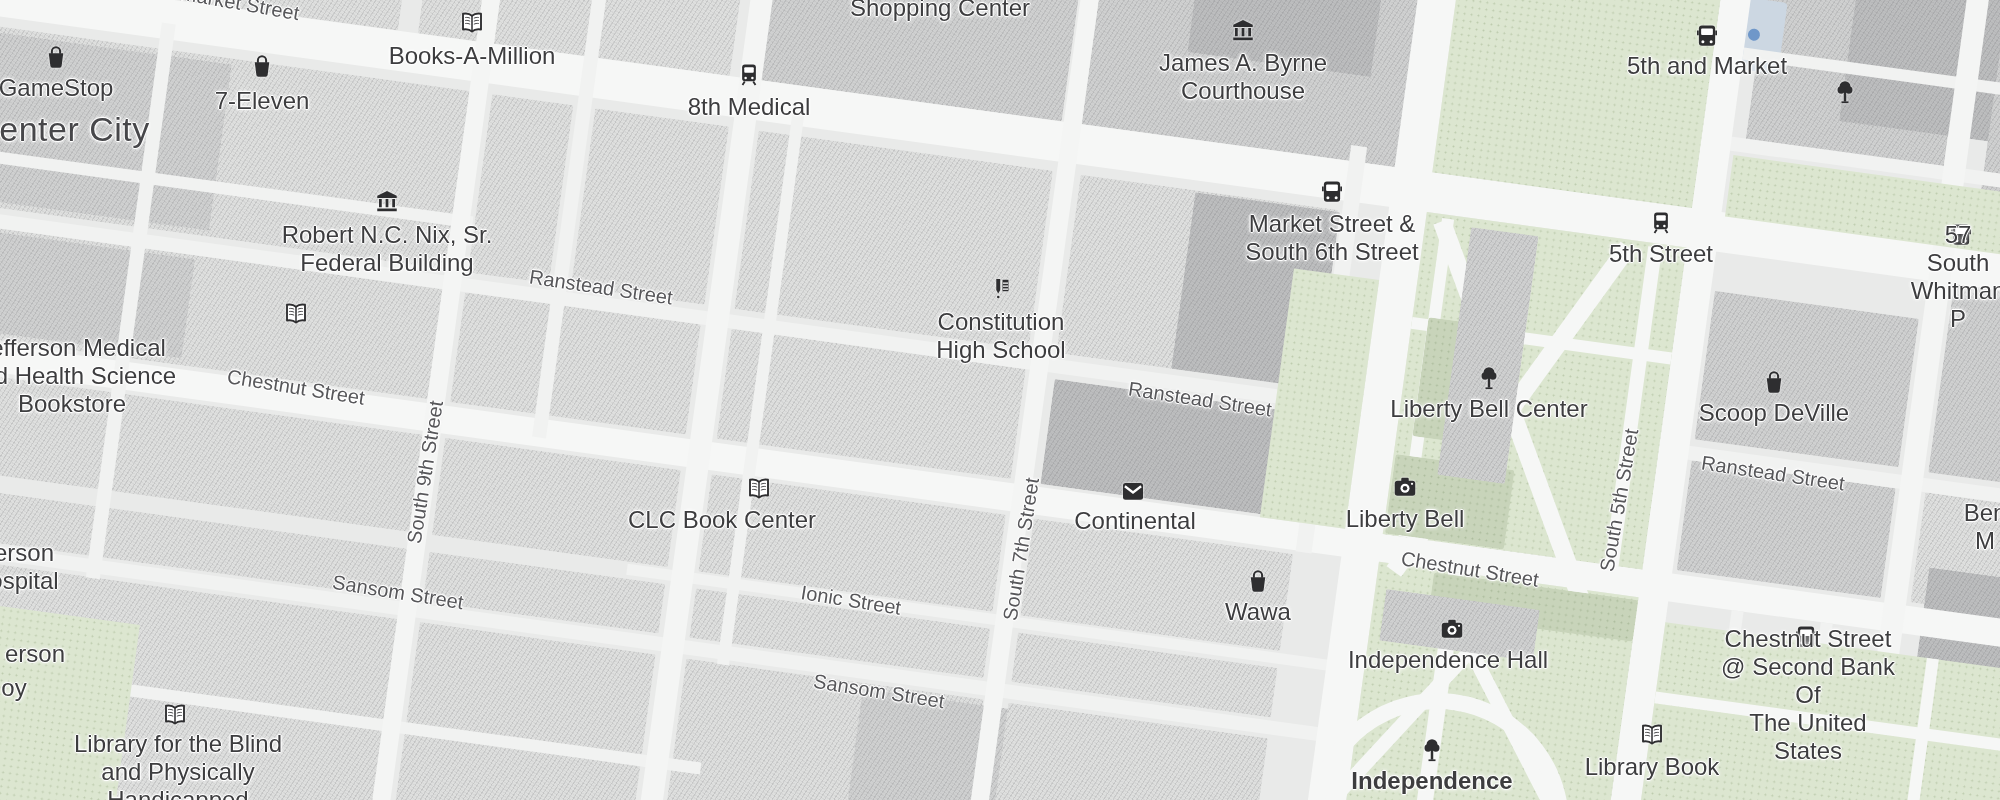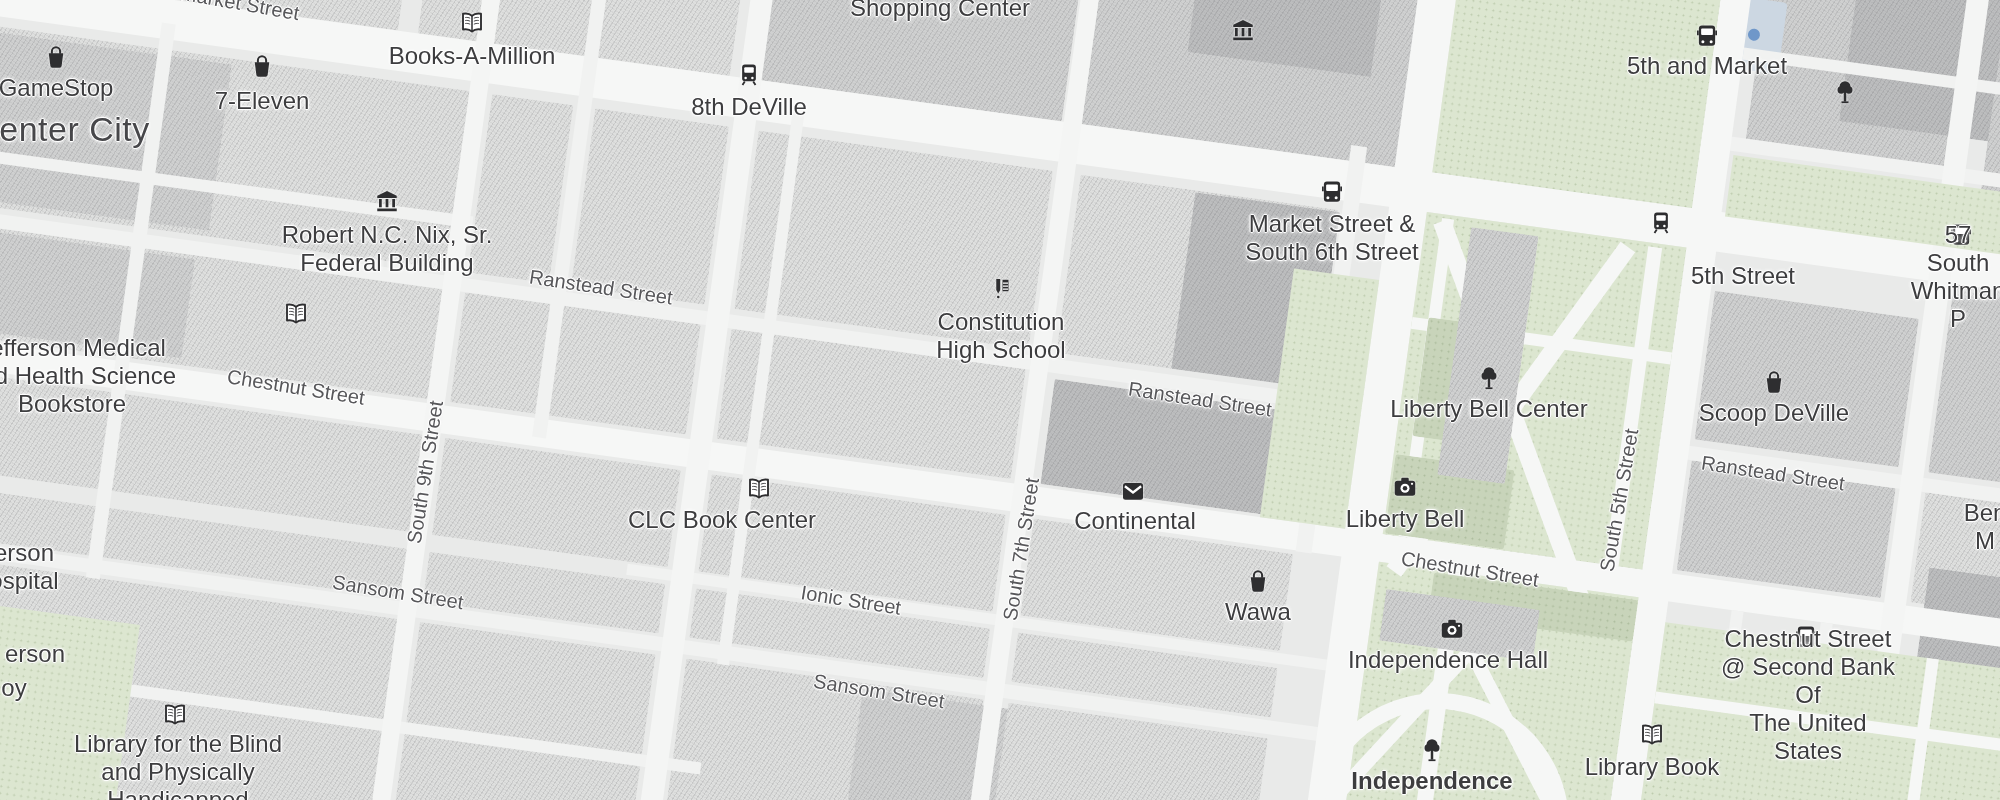--- a/index.html
+++ b/index.html
@@ -217,26 +217,28 @@
         <svg viewBox="0 0 24 24">
           <use href="#sym-book"></use>
         </svg>
       </div>
       <div class="lbl" style="left: 472px; top: 56px;">Books-A-Million</div>
       <div class="map-icon" style="left: 749px; top: 75px;">
         <svg viewBox="0 0 24 24">
           <use href="#sym-tram"></use>
         </svg>
       </div>
-      <div class="lbl" style="left: 749px; top: 107px;">8th DeVille</div>
+      <div class="lbl" style="left: 749px; top: 107px;">8th Medical</div>
       <div class="map-icon" style="left: 1243px; top: 31px;">
         <svg viewBox="0 0 24 24">
           <use href="#sym-museum"></use>
         </svg>
       </div>
+      <div class="lbl" style="left: 1243px; top: 77px;">James A. Byrne
+Courthouse</div>
       <div class="map-icon" style="left: 1707px; top: 36px;">
         <svg viewBox="0 0 24 24">
           <use href="#sym-bus"></use>
         </svg>
       </div>
       <div class="lbl" style="left: 1707px; top: 66px;">5th and Market</div>
       <div class="map-icon" style="left: 1845px; top: 92px;">
         <svg viewBox="0 0 24 24">
           <use href="#sym-tree"></use>
         </svg>
@@ -261,21 +263,21 @@
           <use href="#sym-bus"></use>
         </svg>
       </div>
       <div class="lbl" style="left: 1332px; top: 238px;">Market Street &amp;
 South 6th Street</div>
       <div class="map-icon" style="left: 1661px; top: 223px;">
         <svg viewBox="0 0 24 24">
           <use href="#sym-tram"></use>
         </svg>
       </div>
-      <div class="lbl" style="left: 1743px; top: 254px; margin-top: 22px;">5th Street</div>
+      <div class="lbl" style="left: 1661px; top: 254px;">5th Street</div>
       <div class="map-icon" style="left: 1961px; top: 235px;">
         <svg viewBox="0 0 24 24">
           <use href="#sym-bus"></use>
         </svg>
       </div>
       <div class="lbl" style="left: 1958px; top: 277px;">57 South
 Whitman P</div>
       <div class="map-icon" style="left: 296px; top: 314px;">
         <svg viewBox="0 0 24 24">
           <use href="#sym-book"></use>

